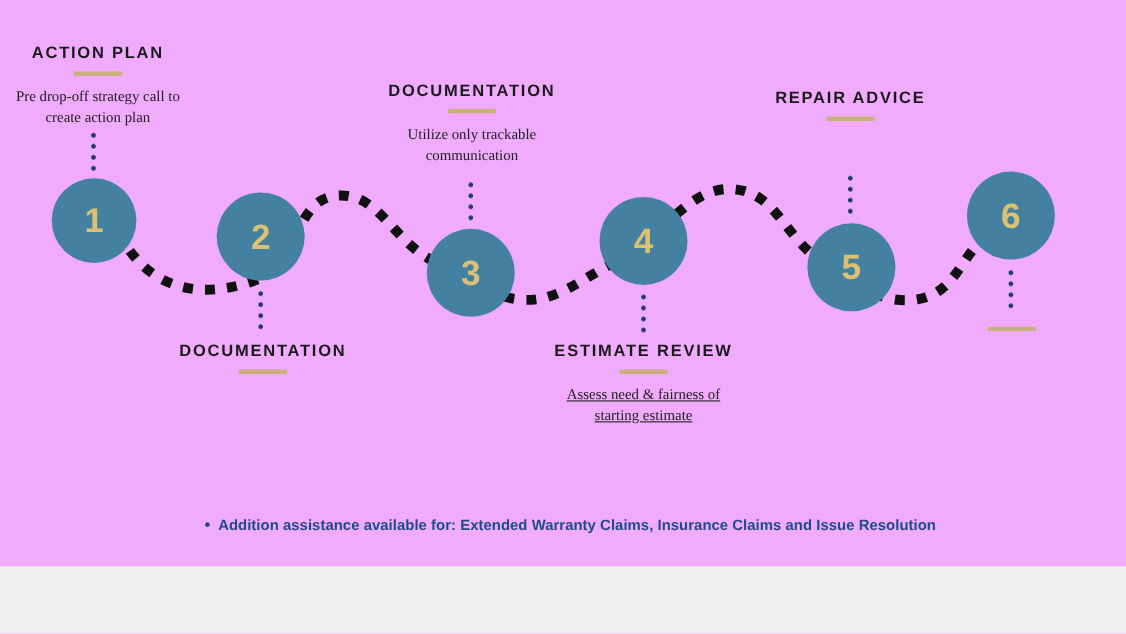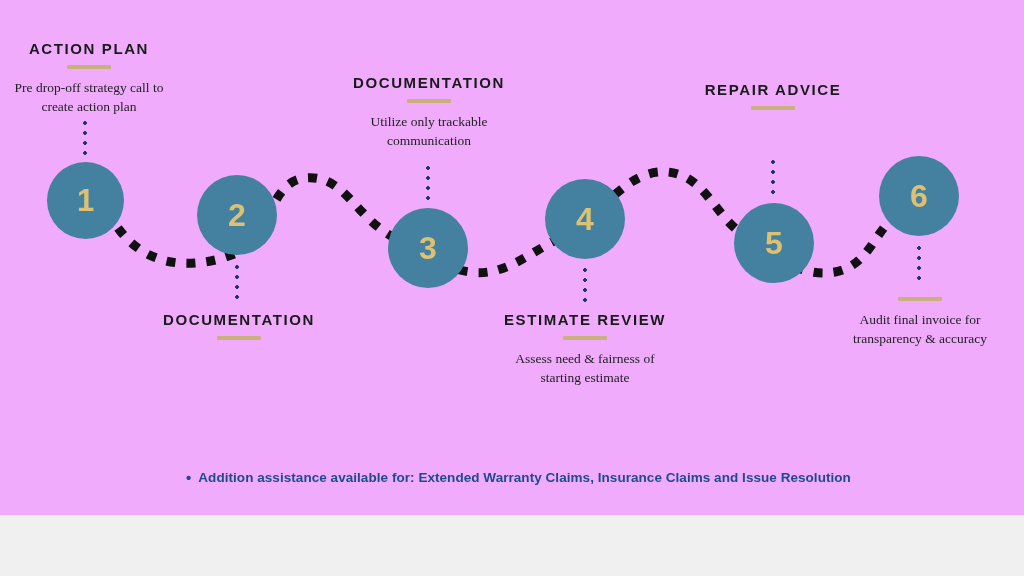--- a/index.html
+++ b/index.html
@@ -151,39 +151,38 @@
     <span>3</span>
   </div>
 
   <div class="step-circle" style="left: 545px; top: 179px; width: 80px; height: 80px; font-size: 32px;">
     <span>4</span>
   </div>
   <div class="dot-line" style="left: 583px; top: 265px; height: 42px;"></div>
   <div class="step-block" style="left: 485px; top: 312px; width: 200px;">
     <div class="step-title">ESTIMATE REVIEW</div>
     <div class="gold-rule"></div>
-    <div class="step-desc" style="padding: 0 22px;">Assess need &amp; fairness of starting estimate</div>
+    <div class="step-desc" style="padding: 0 22px; text-decoration: underline;">Assess need &amp; fairness of starting estimate</div>
   </div>
 
   <div class="step-block" style="left: 673px; top: 82px; width: 200px;">
     <div class="step-title">REPAIR ADVICE</div>
     <div class="gold-rule"></div>
   </div>
   <div class="dot-line" style="left: 771px; top: 157px; height: 42px;"></div>
   <div class="step-circle" style="left: 734px; top: 203px; width: 80px; height: 80px; font-size: 32px;">
     <span>5</span>
   </div>
 
   <div class="step-circle" style="left: 879px; top: 156px; width: 80px; height: 80px; font-size: 32px;">
     <span>6</span>
   </div>
   <div class="dot-line" style="left: 917px; top: 243px; height: 42px;"></div>
   <div class="step-block" style="left: 820px; top: 290px; width: 200px;">
     <div class="gold-rule"></div>
-    <div class="step-desc" style="padding: 0 8px;">Audit final invoice for transparency &amp; accuracy</div>
   </div>
 
   <div id="bottom-note">
     <span class="bullet-dot">•</span>
     <span>Addition assistance available for: Extended Warranty Claims, Insurance Claims and Issue Resolution</span>
   </div>
 
 </div>
 
 </body></html>

